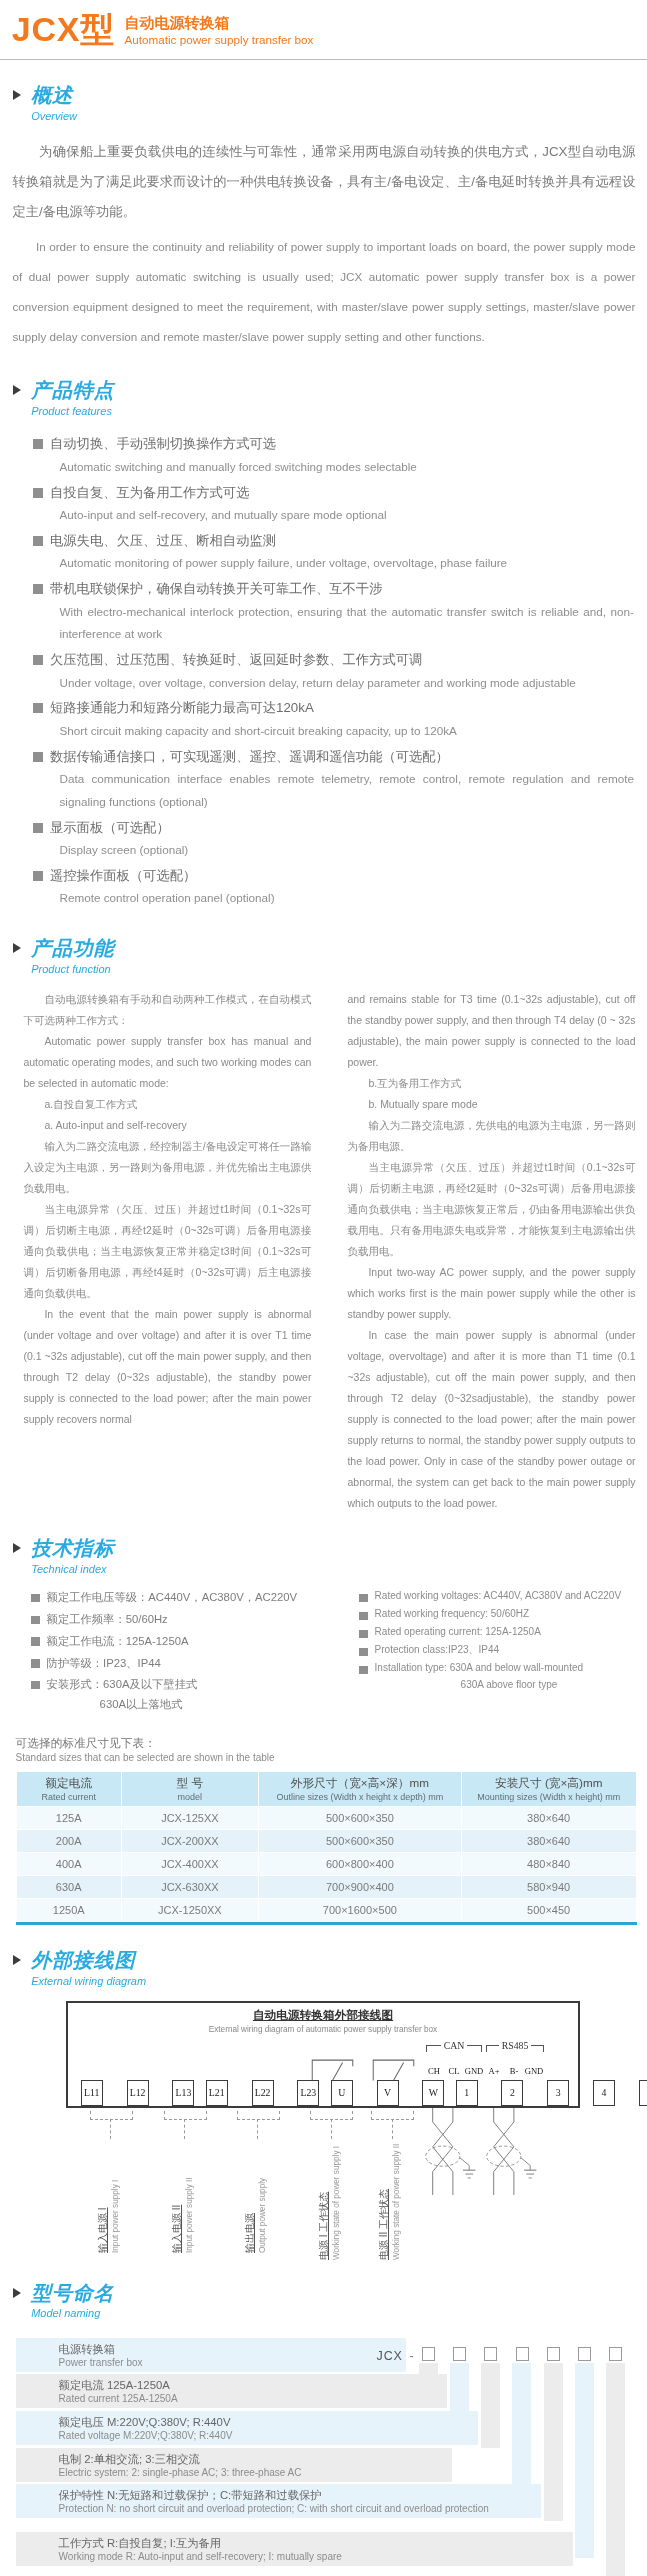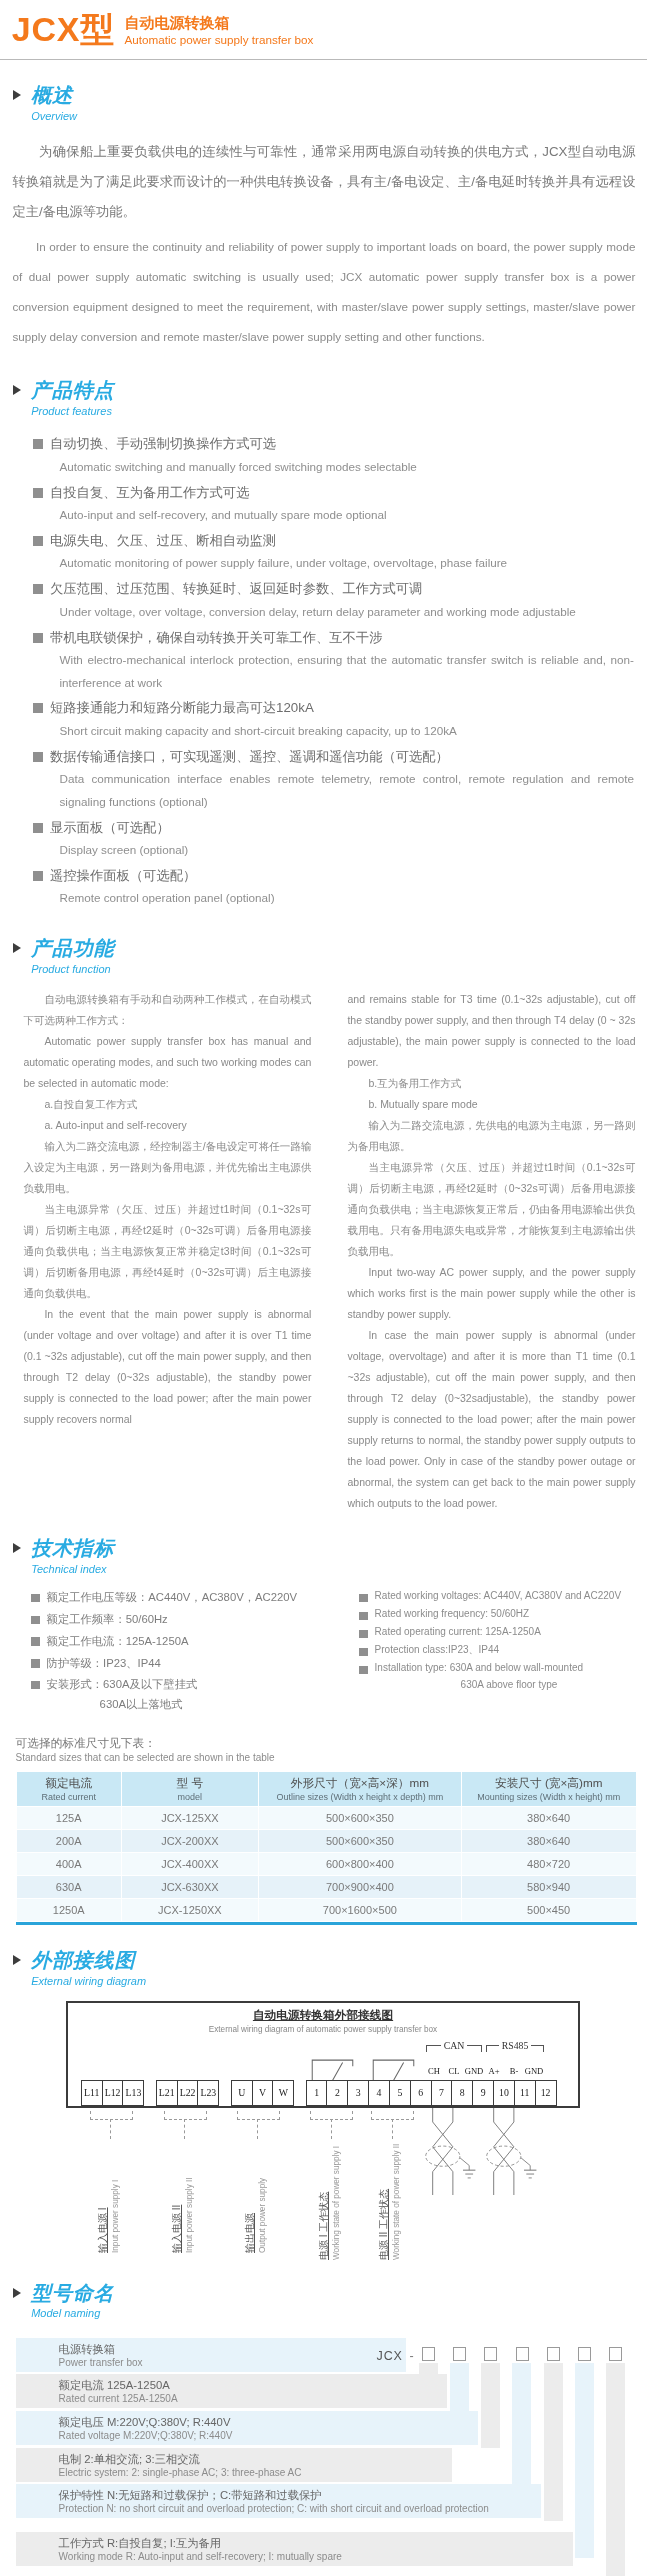--- a/index.html
+++ b/index.html
@@ -68,21 +68,21 @@
     font-family:"Liberation Serif","DejaVu Serif",serif;font-weight:bold;font-size:11.7px;color:#333;text-decoration:underline;}
   .wb-sub{position:absolute;top:22.6px;left:0;width:100%;text-align:center;font-size:8.2px;color:#888;}
   .bus{position:absolute;display:flex;align-items:flex-start;font-family:"Liberation Serif",serif;font-size:9.8px;color:#333;}
   .bus .arm{flex:1;height:6.2px;border-top:1.2px solid #555;margin-top:5.5px;}
   .bus .arm.l{border-left:1.2px solid #555;}
   .bus .arm.r{border-right:1.2px solid #555;}
   .bus .lbl{padding:0 2.3px;line-height:11.7px;}
   .pins{position:absolute;bottom:30px;left:356px;display:flex;font-family:"Liberation Serif",serif;font-size:8.6px;color:#222;}
   .pins span{width:20px;text-align:center;}
   .tstrip{position:absolute;bottom:0;left:14px;display:flex;}
-  .tgroup{display:flex;margin-right:12.5px;}
+  .tgroup{display:flex;margin-right:12.5px;gap:25px;}
   .tgroup:last-child{margin-right:0;}
   .tcell{width:20px;height:23.4px;border:1.2px solid #3b3b3b;margin-left:-1.2px;display:flex;align-items:center;justify-content:center;
     font-family:"Liberation Serif",serif;font-size:9.8px;color:#222;background:#fff;}
   .swsvg{position:absolute;bottom:25px;}
   .wire-below{position:relative;height:153px;}
   .dash-bracket{position:absolute;top:3.9px;height:7.8px;border-left:0.8px dashed #999;border-right:0.8px dashed #999;border-bottom:0.8px dashed #999;}
   .dash-stem{position:absolute;top:11.7px;width:0;border-left:0.8px dashed #999;height:20px;}
   .vlabel{position:absolute;top:36px;width:28px;}
   .vinner{position:absolute;left:0;top:0;transform-origin:top left;}
   .vzh{font-size:10px;color:#555;text-decoration:underline;line-height:14px;white-space:nowrap;}
@@ -138,26 +138,26 @@
     </div>
     <div class="feat">
       <div class="feat-zh"><span class="sq"></span><span>自投自复、互为备用工作方式可选</span></div>
       <div class="feat-en">Auto-input and self-recovery, and mutually spare mode optional</div>
     </div>
     <div class="feat">
       <div class="feat-zh"><span class="sq"></span><span>电源失电、欠压、过压、断相自动监测</span></div>
       <div class="feat-en">Automatic monitoring of power supply failure, under voltage, overvoltage, phase failure</div>
     </div>
     <div class="feat">
+      <div class="feat-zh"><span class="sq"></span><span>带机电联锁保护，确保自动转换开关可靠工作、互不干涉</span></div>
+      <div class="feat-en">With electro-mechanical interlock protection, ensuring that the automatic transfer switch is reliable and, non-interference at work</div>
+    </div>
+    <div class="feat">
       <div class="feat-zh"><span class="sq"></span><span>欠压范围、过压范围、转换延时、返回延时参数、工作方式可调</span></div>
       <div class="feat-en">Under voltage, over voltage, conversion delay, return delay parameter and working mode adjustable</div>
-    </div>
-    <div class="feat">
-      <div class="feat-zh"><span class="sq"></span><span>带机电联锁保护，确保自动转换开关可靠工作、互不干涉</span></div>
-      <div class="feat-en">With electro-mechanical interlock protection, ensuring that the automatic transfer switch is reliable and, non-interference at work</div>
     </div>
     <div class="feat">
       <div class="feat-zh"><span class="sq"></span><span>短路接通能力和短路分断能力最高可达120kA</span></div>
       <div class="feat-en">Short circuit making capacity and short-circuit breaking capacity, up to 120kA</div>
     </div>
     <div class="feat">
       <div class="feat-zh"><span class="sq"></span><span>数据传输通信接口，可实现遥测、遥控、遥调和遥信功能（可选配）</span></div>
       <div class="feat-en">Data communication interface enables remote telemetry, remote control, remote regulation and remote signaling functions (optional)</div>
     </div>
     <div class="feat">
@@ -253,21 +253,21 @@
       <tr class="even">
         <td>200A</td>
           <td>JCX-200XX</td>
           <td>500×600×350</td>
           <td>380×640</td>
       </tr>
       <tr class="odd">
         <td>400A</td>
           <td>JCX-400XX</td>
           <td>600×800×400</td>
-          <td>480×720</td>
+          <td>480×840</td>
       </tr>
       <tr class="even">
         <td>630A</td>
           <td>JCX-630XX</td>
           <td>700×900×400</td>
           <td>580×940</td>
       </tr>
       <tr class="odd">
         <td>1250A</td>
           <td>JCX-1250XX</td>

